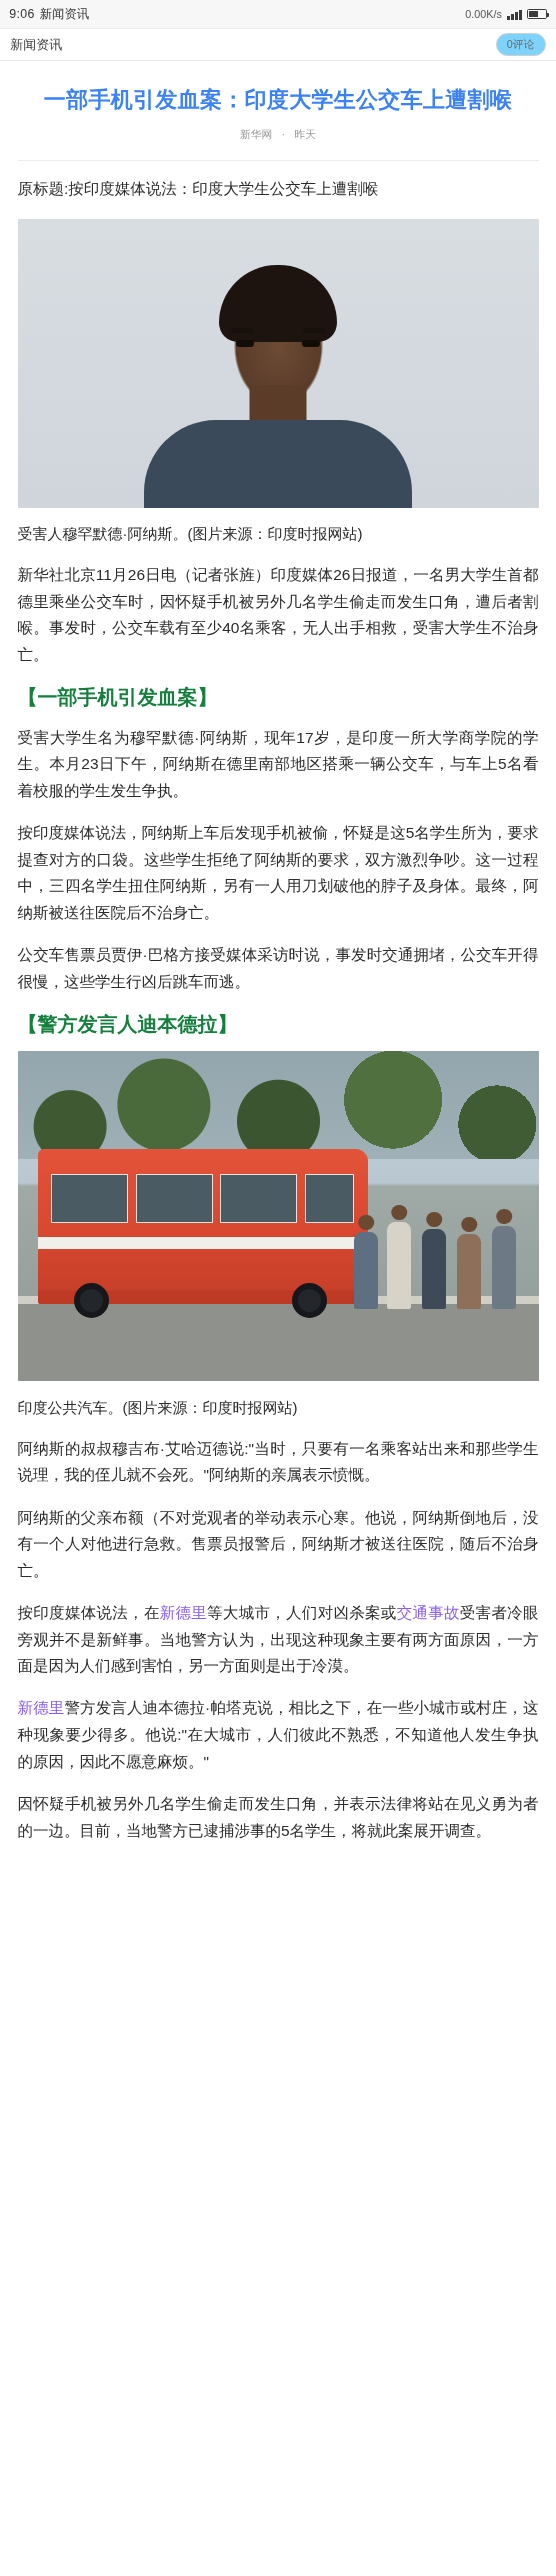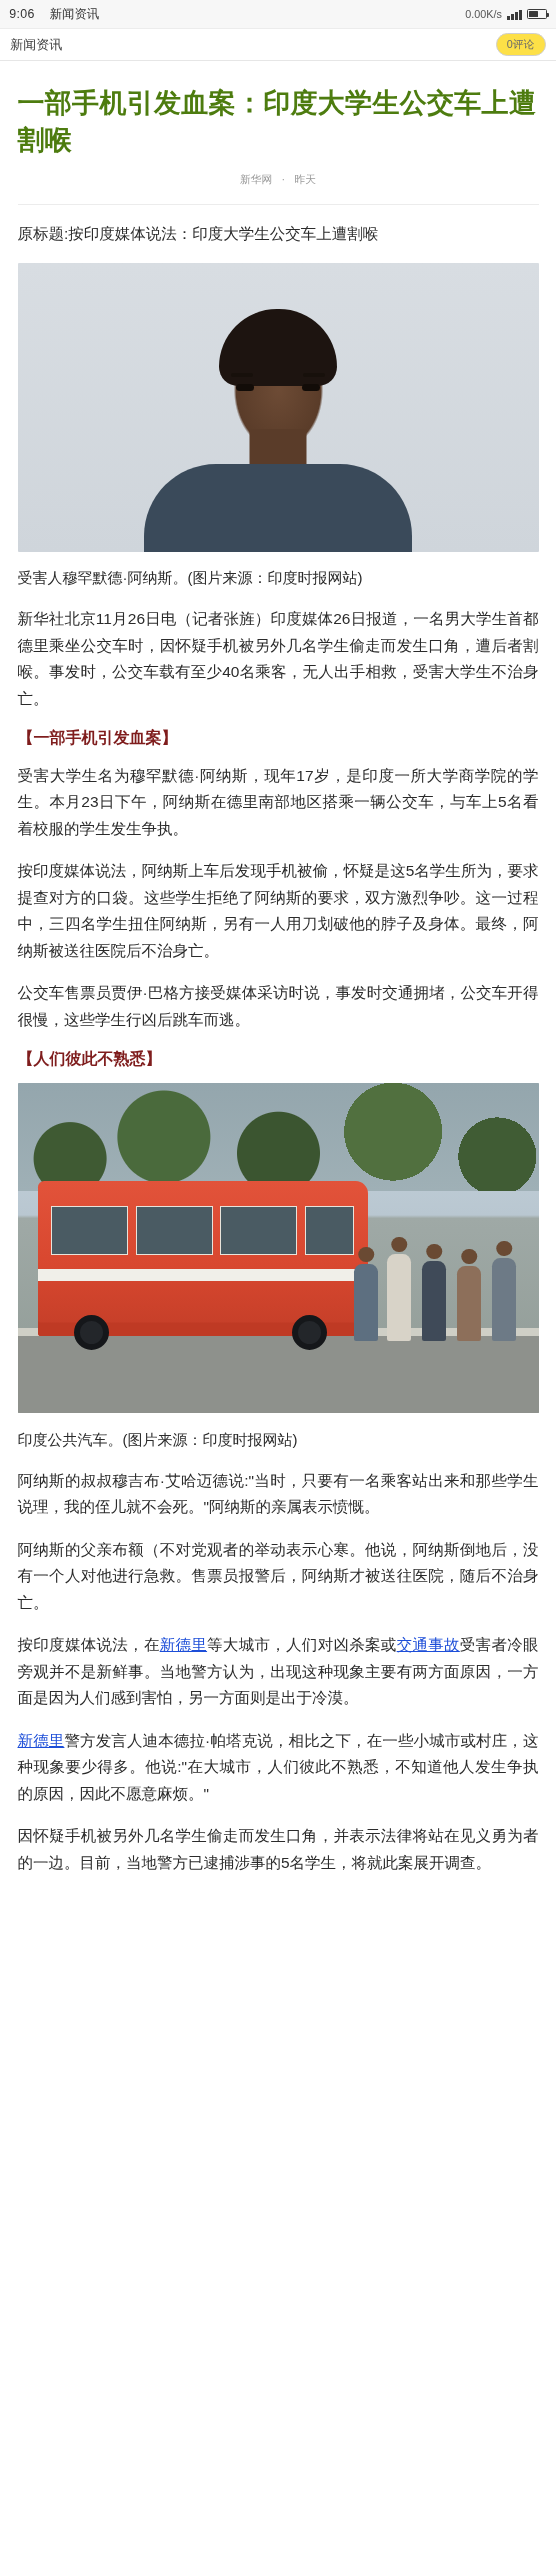--- a/index.html
+++ b/index.html
@@ -23,21 +23,21 @@
   .statusbar {
     height: 29px;
     background: #f7f7f7;
     display: flex;
     align-items: center;
     padding: 0 9.3px;
     font-size: 12.4px;
     color: #3a3a3a;
     border-bottom: 0.5px solid #ececec;
   }
-  .statusbar .clock { font-size: 12.4px; color: #333; margin-right: 15px; letter-spacing: 0.3px; }
+  .statusbar .clock { font-size: 12.4px; color: #333; margin-right: 5px; letter-spacing: 0.3px; }
   .statusbar .sb-title { font-size: 12.4px; color: #333; }
   .statusbar .sb-right { margin-left:auto; display:flex; align-items:center; gap:5.2px; }
   .statusbar .speed { font-size: 10.8px; color: #555; }
   .sig-bars { display:inline-flex; align-items:flex-end; gap:1.5px; height:11.3px;}
   .sig-bars i { display:block; width:2.6px; background:#3b3b3b; }
   .sig-bars i:nth-child(1){height:3.6px;}
   .sig-bars i:nth-child(2){height:5.7px;}
   .sig-bars i:nth-child(3){height:7.7px;}
   .sig-bars i:nth-child(4){height:9.8px;}
   .battery {
@@ -60,34 +60,35 @@
     border-bottom: 0.5px solid #e6e6e6;
   }
   .topbar .app-name { font-size: 13px; color: #3c3c3c; }
   .topbar .spacer { flex: 1; }
   .comment-chip {
     border: 0.5px solid #cfcfcf;
     border-radius: 13.4px;
     padding: 3.1px 10.3px;
     font-size: 10.8px;
     color: #6a6a6a;
-    background: #fde047;
+    background: #7dd3fc;
   }
 
   
   .article {
     padding: 14.4px 17.5px 0 17.5px;
     flex: 1;
   }
   h1.headline {
-    font-size: 27px;
+    font-size: 22px;
     line-height: 1.38;
     font-weight: bold;
-    color: #4d7c0f;
+    color: #3b82f6;
     margin: 9.3px 0 13.4px 0;
+    text-align: center;
     letter-spacing: 0.3px;
   }
   .byline {
     text-align: center;
     font-size: 10.8px;
     color: #9a9a9a;
     margin-bottom: 17.5px;
   }
   .byline .dot { margin: 0 6.2px; }
   .divider {
@@ -105,26 +106,26 @@
   p.source-line { color: #2b2b2b; }
   .figure { margin: 3.1px 0 13.4px 0; }
   .figure .ph { width: 100%; display:block; border-radius: 1px; }
   .caption {
     font-size: 15px;
     line-height: 1.7;
     color: #2b2b2b;
     margin: 0 0 15.5px 0;
   }
   .subhead {
-    font-size: 16px;
+    font-size: 20px;
     font-weight: bold;
-    color: #7f1d1d;
+    color: #15803d;
     margin: 4.1px 0 13.4px 0;
   }
-  .link { color: #1d4ed8; text-decoration: underline; }
+  .link { color: #8b5cf6; }
 
   
   .portrait {
     height: 289px;
     background:
       radial-gradient(ellipse 77px 103px at 50% 44%, #6d4b35 0%, #5a3c29 55%, rgba(90,60,41,0) 58%),
       linear-gradient(#d8dde2 0%, #cfd5db 100%);
     position: relative;
     overflow: hidden;
   }
@@ -304,21 +305,21 @@
     <p class="caption">受害人穆罕默德·阿纳斯。(图片来源：印度时报网站)</p>
 
     <p class="para">新华社北京11月26日电（记者张旌）印度媒体26日报道，一名男大学生首都德里乘坐公交车时，因怀疑手机被另外几名学生偷走而发生口角，遭后者割喉。事发时，公交车载有至少40名乘客，无人出手相救，受害大学生不治身亡。</p>
 
     <h2 class="subhead">【一部手机引发血案】</h2>
 
     <p class="para">受害大学生名为穆罕默德·阿纳斯，现年17岁，是印度一所大学商学院的学生。本月23日下午，阿纳斯在德里南部地区搭乘一辆公交车，与车上5名看着校服的学生发生争执。</p>
     <p class="para">按印度媒体说法，阿纳斯上车后发现手机被偷，怀疑是这5名学生所为，要求提查对方的口袋。这些学生拒绝了阿纳斯的要求，双方激烈争吵。这一过程中，三四名学生扭住阿纳斯，另有一人用刀划破他的脖子及身体。最终，阿纳斯被送往医院后不治身亡。</p>
     <p class="para">公交车售票员贾伊·巴格方接受媒体采访时说，事发时交通拥堵，公交车开得很慢，这些学生行凶后跳车而逃。</p>
 
-    <h2 class="subhead">【人们彼此不熟悉】</h2>
+    <h2 class="subhead">【警方发言人迪本德拉】</h2>
 
     <div class="figure">
       <div class="ph busphoto">
         <div class="trees"></div>
         <div class="road"></div>
         <div class="curb"></div>
         <div class="bus">
           <div class="win a"></div>
           <div class="win b"></div>
           <div class="win c"></div>

